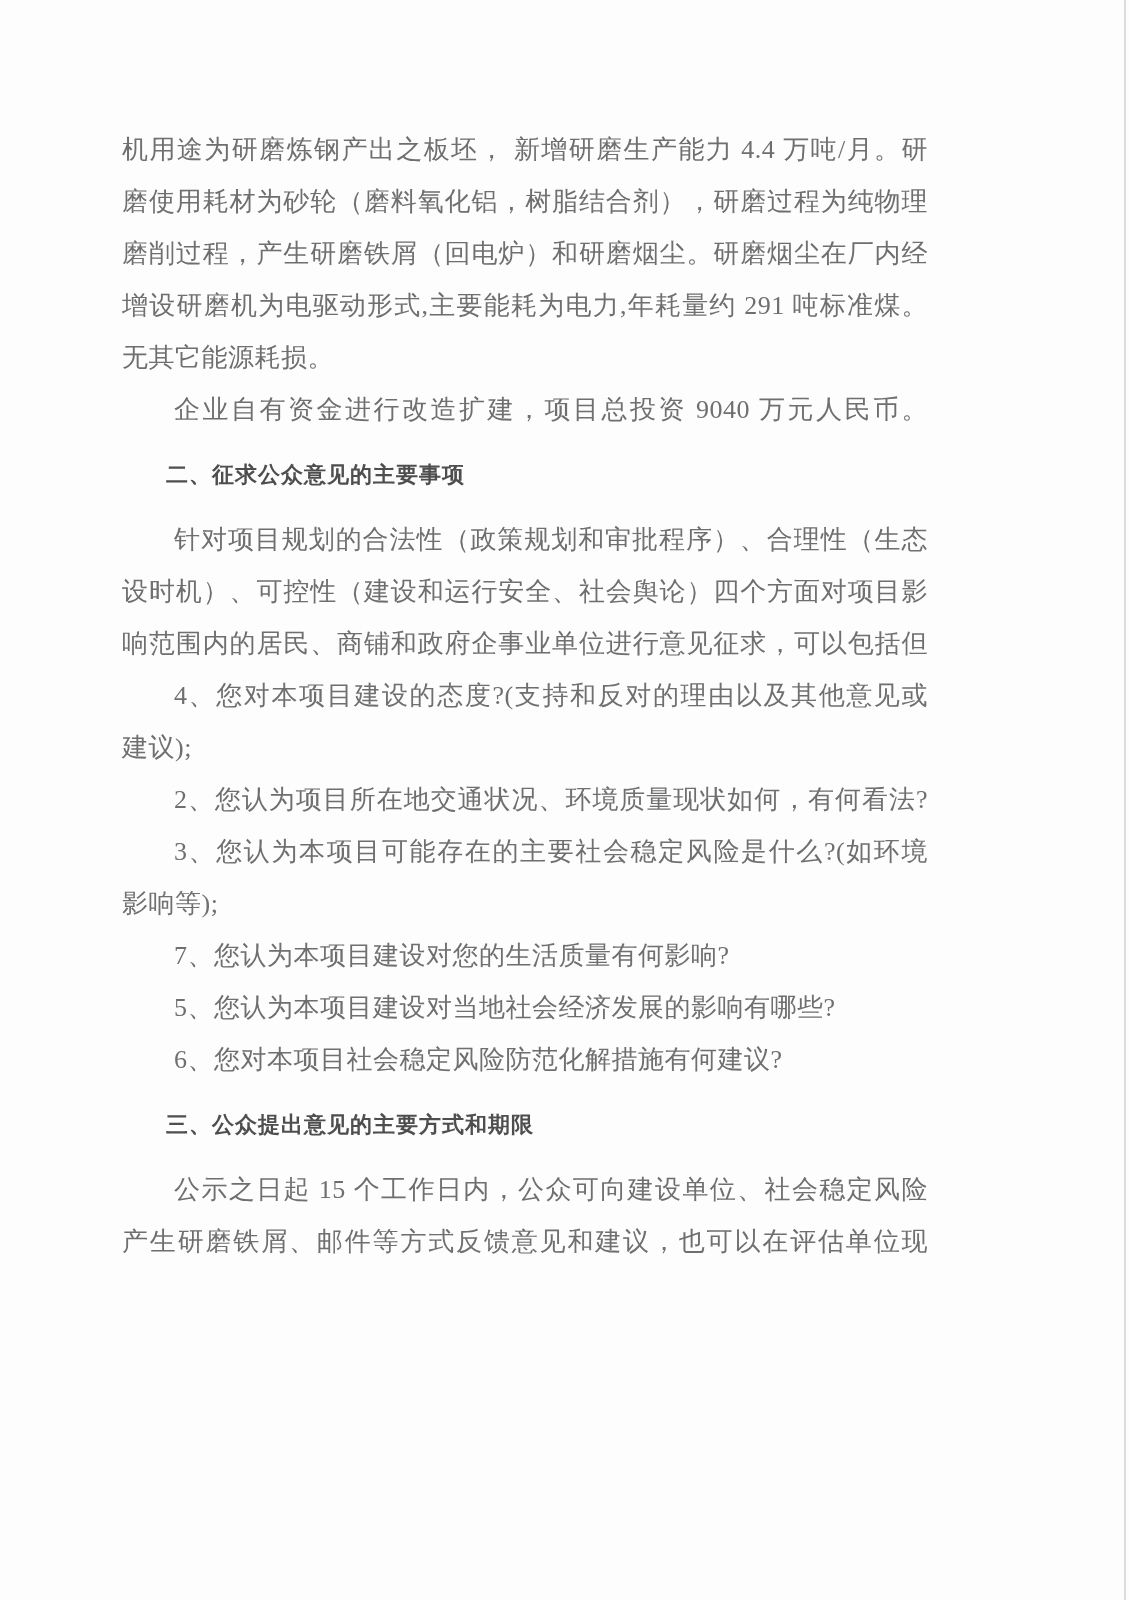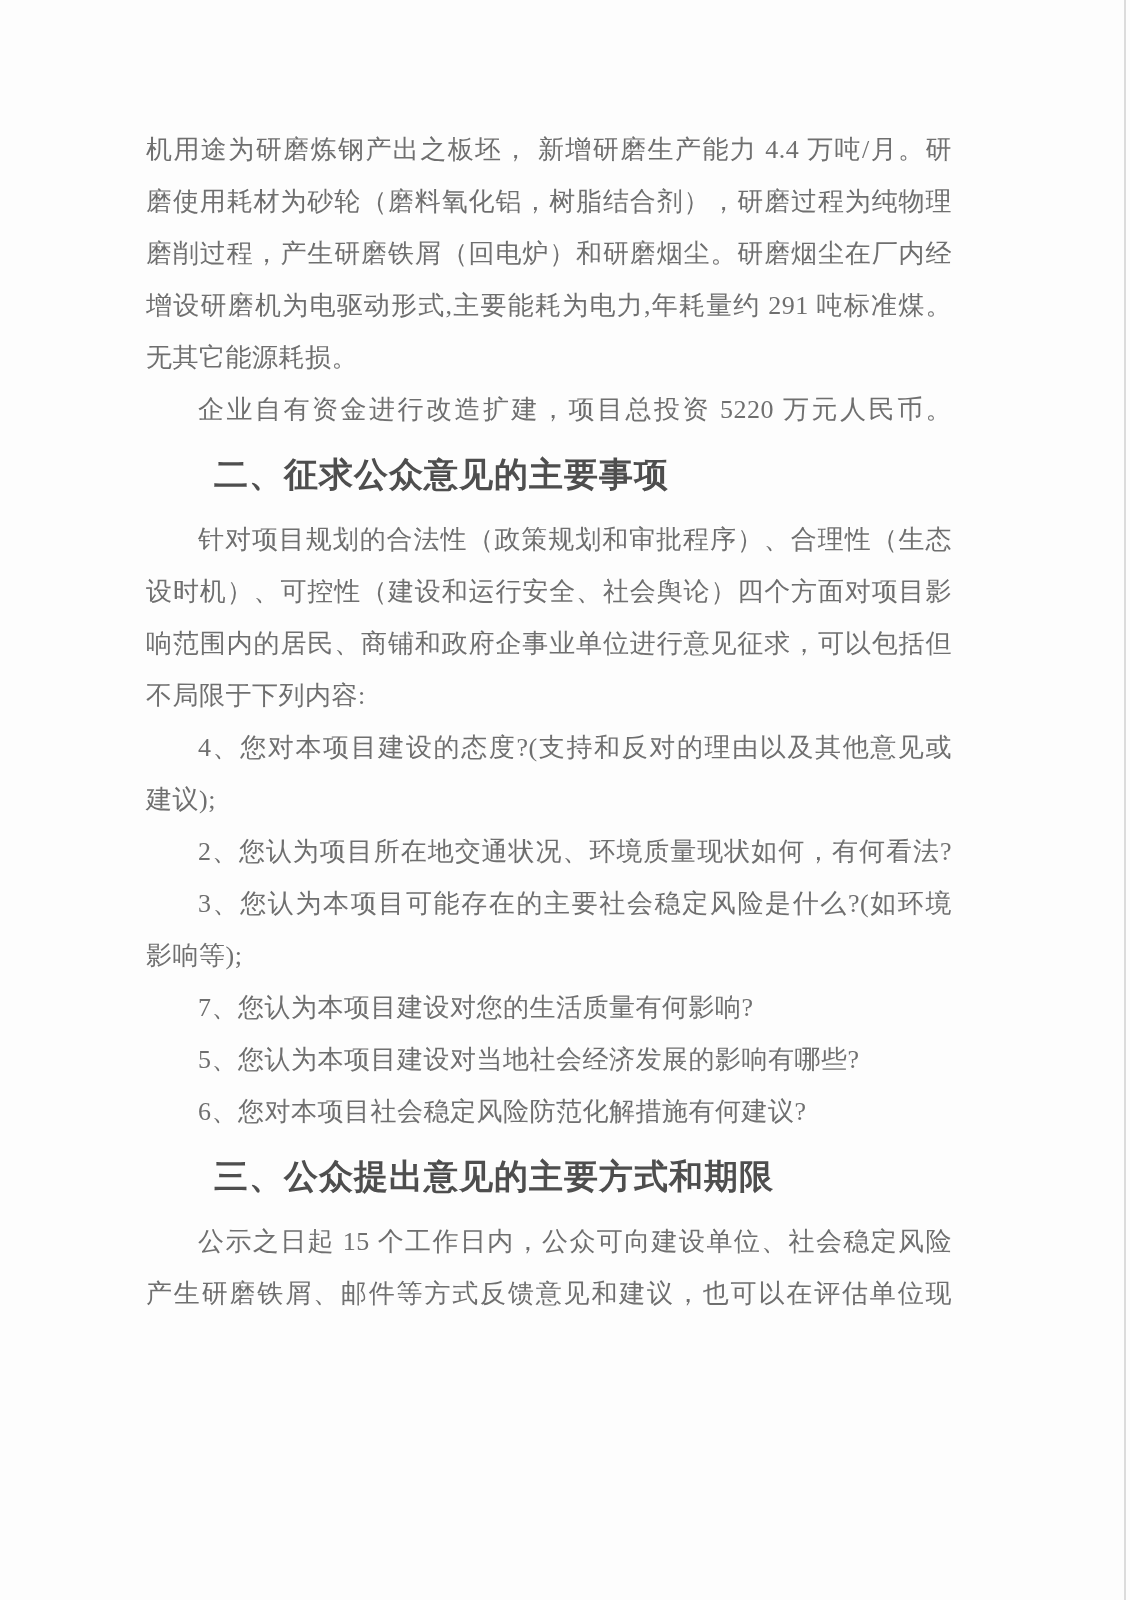--- a/index.html
+++ b/index.html
@@ -21,21 +21,21 @@
   .scan-edge {
     position: absolute;
     left: 1124px;
     top: 0;
     width: 2px;
     height: 1600px;
     background: var(--edge, #dcdcdc);
   }
   .text-block {
     position: absolute;
-    left: 146px;
+    left: 122px;
     top: 124px;
     width: 806px;
   }
   .line {
     font-size: 26px;
     line-height: 52px;
     height: 52px;
     color: var(--body, #6f6f6f);
     letter-spacing: 0.5px;
     white-space: normal;
@@ -43,42 +43,41 @@
   .line.fill {
     text-align: justify;
     text-align-last: justify;
   }
   .line.indent {
     text-indent: 2em;
   }
   .line.heading {
     font-weight: bold;
     color: var(--heading, #4e4e4e);
-    font-size: 34px;
+    font-size: 22px;
     margin: 13px 0;
     letter-spacing: 1px;
   }
 </style>
 </head>
 <body style="--bg: #fdfdfd; --body: #6f6f6f; --heading: #4e4e4e; --edge: #dcdcdc;">
 
 <div class="page">
   <div class="scan-edge"></div>
   <div class="text-block">
       <div class="line fill">机用途为研磨炼钢产出之板坯， 新增研磨生产能力 4.4 万吨/月。研</div>
       <div class="line fill">磨使用耗材为砂轮（磨料氧化铝，树脂结合剂），研磨过程为纯物理</div>
       <div class="line fill">磨削过程，产生研磨铁屑（回电炉）和研磨烟尘。研磨烟尘在厂内经</div>
       <div class="line fill">增设研磨机为电驱动形式,主要能耗为电力,年耗量约 291 吨标准煤。</div>
       <div class="line">无其它能源耗损。</div>
-      <div class="line indent fill">企业自有资金进行改造扩建，项目总投资 5220 万元人民币。</div>
+      <div class="line indent fill">企业自有资金进行改造扩建，项目总投资 9040 万元人民币。</div>
       <div class="line heading indent">二、征求公众意见的主要事项</div>
       <div class="line indent fill">针对项目规划的合法性（政策规划和审批程序）、合理性（生态</div>
       <div class="line fill">设时机）、可控性（建设和运行安全、社会舆论）四个方面对项目影</div>
       <div class="line fill">响范围内的居民、商铺和政府企事业单位进行意见征求，可以包括但</div>
-      <div class="line">不局限于下列内容:</div>
       <div class="line indent fill">4、您对本项目建设的态度?(支持和反对的理由以及其他意见或</div>
       <div class="line">建议);</div>
       <div class="line indent fill">2、您认为项目所在地交通状况、环境质量现状如何，有何看法?</div>
       <div class="line indent fill">3、您认为本项目可能存在的主要社会稳定风险是什么?(如环境</div>
       <div class="line">影响等);</div>
       <div class="line indent">7、您认为本项目建设对您的生活质量有何影响?</div>
       <div class="line indent">5、您认为本项目建设对当地社会经济发展的影响有哪些?</div>
       <div class="line indent">6、您对本项目社会稳定风险防范化解措施有何建议?</div>
       <div class="line heading indent">三、公众提出意见的主要方式和期限</div>
       <div class="line indent fill">公示之日起 15 个工作日内，公众可向建设单位、社会稳定风险</div>

